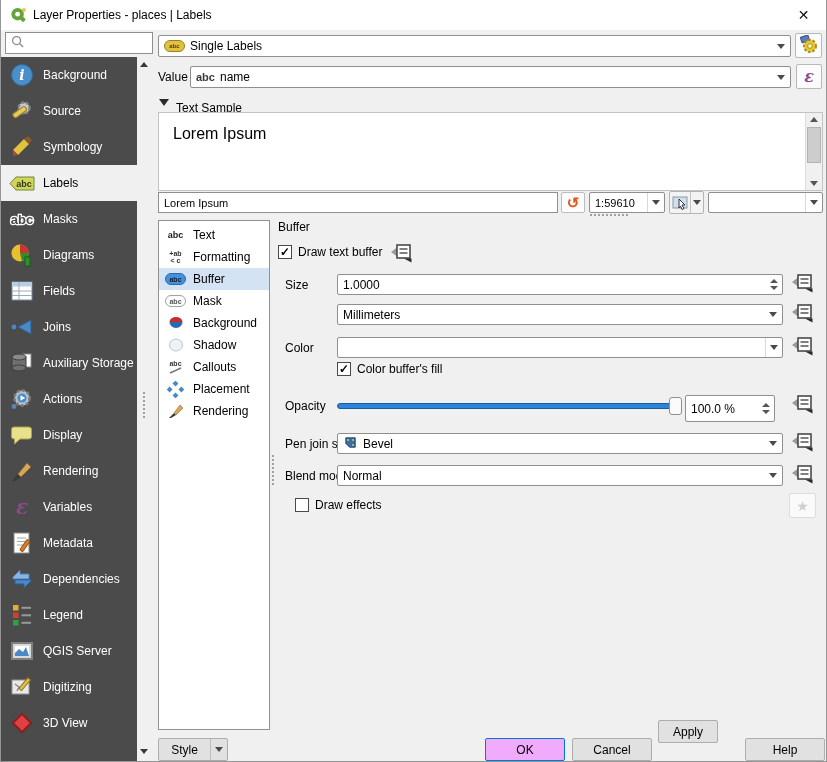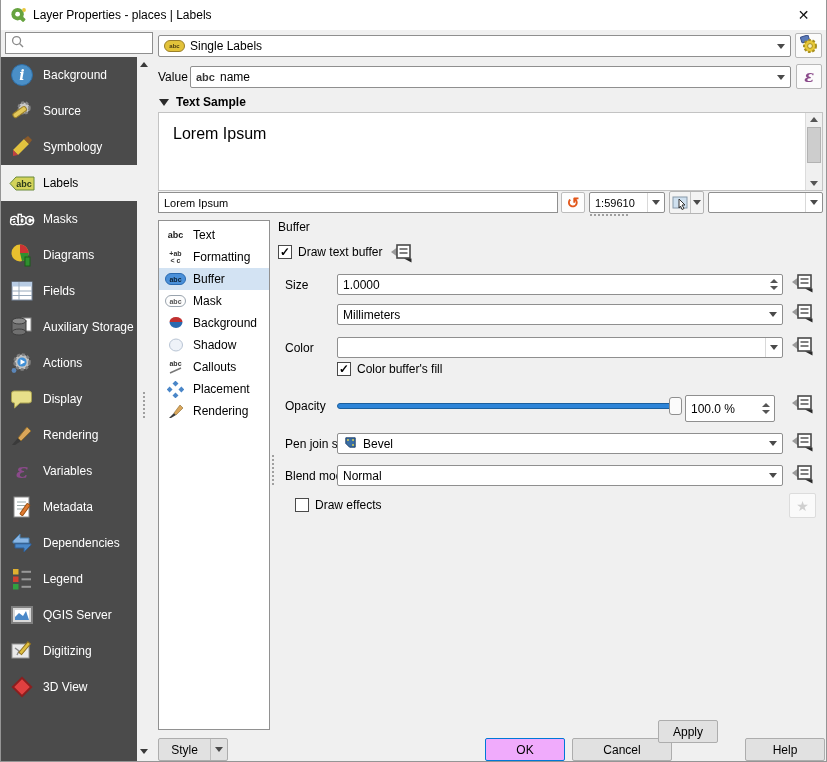--- a/index.html
+++ b/index.html
@@ -146,20 +146,29 @@
           <rect x="2" y="3" width="20" height="4.5" fill="#b8cce4"></rect>
           <line x1="2" y1="12" x2="22" y2="12" stroke="#9ab"></line>
           <line x1="2" y1="16.5" x2="22" y2="16.5" stroke="#9ab"></line>
           <line x1="9" y1="3" x2="9" y2="21" stroke="#9ab"></line>
         </svg>
       </span>
     <span>Fields</span>
   </div>
 
 
+  <div class="sideitem">
+    <span class="icon24">
+        <svg width="24" height="18" viewBox="0 0 24 18">
+          <circle cx="4" cy="9" r="2.4" fill="#4a88c8"></circle>
+          <polygon points="8,9 21,2 21,16" fill="#4a88c8" stroke="#2f5f96"></polygon>
+        </svg>
+      </span>
+    <span>Joins</span>
+  </div>
 
   <div class="sideitem">
     <span class="icon24">
         <svg width="24" height="24" viewBox="0 0 24 24">
           <rect x="12" y="3" width="9" height="13" fill="#fff" stroke="#8a8a8a"></rect>
           <rect x="2" y="6" width="14" height="11" fill="#6f6f6f" stroke="#3f3f3f"></rect>
           <ellipse cx="9" cy="6" rx="7" ry="3" fill="#8a8a8a" stroke="#3f3f3f"></ellipse>
           <ellipse cx="9" cy="17" rx="7" ry="3" fill="#6f6f6f" stroke="#3f3f3f"></ellipse>
         </svg>
       </span>
@@ -300,21 +309,21 @@
   <span style="font-weight:700;color:#3a3a3a;font-size:11px">abc</span>
   <span>name</span>
   <span class="sp"></span>
     <span class="arr"></span>
 </div>
 <div class="btn" style="left:796px;top:64px;width:26px;height:25px;background:#fbfbfb;border-color:#b8b8b8">
   <span style="font:italic 700 16px 'DejaVu Serif',serif;color:#8a4a8a">ε</span>
 </div>
 
 <span class="abs" style="left:159px;top:99px;width:0;height:0;border-left:5px solid transparent;border-right:5px solid transparent;border-top:7px solid #2a2a2a"></span>
-<span class="lbl" style="left:176px;top:95px;font-weight:700">Text Sample</span>
+<span class="lbl" style="left:176px;top:101px;font-weight:400">Text Sample</span>
 
 <div class="samplebox">
   <div style="padding:12px 14px;font-size:16px">Lorem Ipsum</div>
   <div class="sbar">
     <span class="scroll-arrow" style="top:4px;left:4px;border-bottom:5px solid #555"></span>
     <span class="scroll-arrow" style="bottom:4px;left:4px;border-top:5px solid #555"></span>
     <span class="thumb"></span>
   </div>
 </div>
 
@@ -570,21 +579,21 @@
 
 <div class="btn" style="left:158px;top:738px;width:70px;padding:0">
   <span style="flex:1;text-align:center">Style</span>
   <span style="width:17px;align-self:stretch;display:flex;align-items:center;justify-content:center;border-left:1px solid #bdbdbd">
       <span class="arr"></span>
     </span>
 </div>
 <div class="btn" style="left:485px;top:738px;width:80px;background:#f0abfc;border-color:#0078d7">
     <span>OK</span>
   </div>
-<div class="btn" style="left:572px;top:738px;width:100px">
+<div class="btn" style="left:572px;top:738px;width:80px">
     <span>Cancel</span>
   </div>
 <div class="btn" style="left:658px;top:720px;width:60px">
     <span>Apply</span>
   </div>
 <div class="btn" style="left:745px;top:738px;width:80px">
     <span>Help</span>
   </div>
 
 </body></html>

